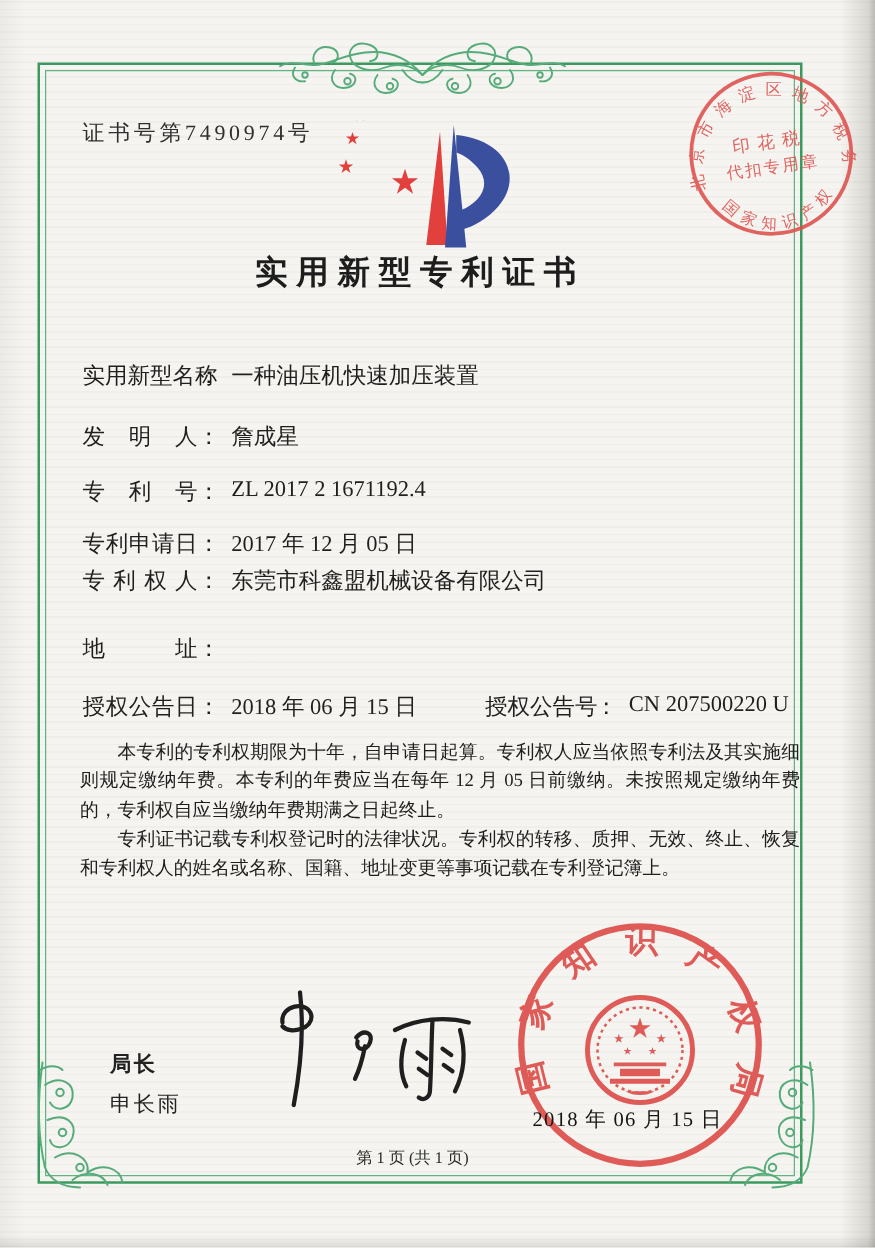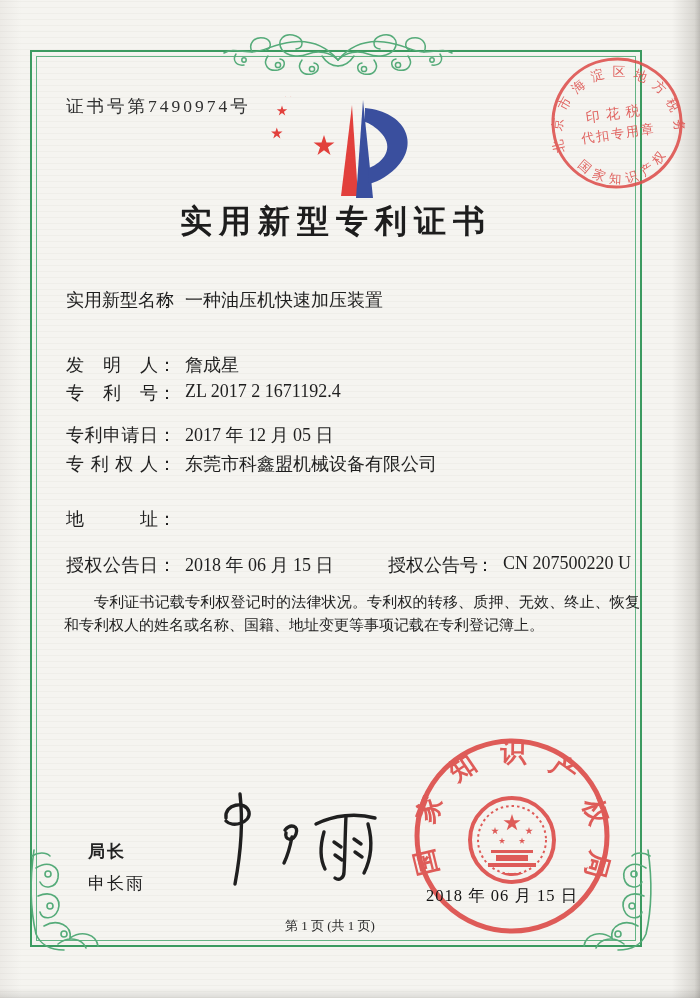--- a/index.html
+++ b/index.html
@@ -35,33 +35,33 @@
   .orn-br{ position:absolute; left:566px; top:848px; transform:scaleX(-1); }
   
   .cert-no{
     position:absolute; left:66px; top:94px;
     font-size:17.5px; letter-spacing:3px; color:#2f2f2f;
   }
   .logo{ position:absolute; left:268px; top:96px; }
   .tax-stamp{ position:absolute; left:545px; top:52px; transform:rotate(-8deg); }
   .title{
     position:absolute; left:30px; top:200px; width:612px;
-    text-align:center; font-size:32px; font-weight:bold;
+    text-align:center; font-size:26px; font-weight:bold;
     letter-spacing:7px; color:#1d1d1d;
   }
   
   .field{ position:absolute; left:66px; font-size:18px; color:#1f1f1f; white-space:nowrap; }
   .field .lbl{
     display:inline-block; width:92px;
     text-align:justify; text-align-last:justify; vertical-align:top;
   }
   .field .colon{ vertical-align:top; }
   .field .val{ margin-left:9px; vertical-align:top; }
   .field-name{ top:288px; }
-  .field-inventor{ top:353px; }
+  .field-inventor{ top:337px; }
   .field-patno{ top:381px; }
   .field-filing{ top:423px; }
   .field-patentee{ top:452px; }
   .field-address{ top:507px; white-space:normal; display:flex; }
   .field-address .val{ display:inline-block; width:440px; line-height:24px; white-space:normal; }
   .field-grantdate{ top:553px; }
   .field-grantno{ top:553px; left:388px; }
   .field-grantno .lbl{ width:88px; }
   
   .body-text{
@@ -196,20 +196,21 @@
     <span class="colon">：</span>
 </div>
 <div class="field field-grantdate">
   <span class="lbl">授权公告日</span><span class="colon">：</span><span class="val">2018 年 06 月 15 日</span>
 </div>
 <div class="field field-grantno">
   <span class="lbl">授权公告号</span><span class="colon">：</span><span class="val">CN 207500220 U</span>
 </div>
 
 <div class="body-text">
+  <p>本专利的专利权期限为十年，自申请日起算。专利权人应当依照专利法及其实施细则规定缴纳年费。本专利的年费应当在每年 12 月 05 日前缴纳。未按照规定缴纳年费的，专利权自应当缴纳年费期满之日起终止。</p>
   <p>专利证书记载专利权登记时的法律状况。专利权的转移、质押、无效、终止、恢复和专利权人的姓名或名称、国籍、地址变更等事项记载在专利登记簿上。</p>
 </div>
 
 <div class="director-label">局长</div>
 <div class="director-name">申长雨</div>
 
 <svg class="signature" width="196" height="104" viewBox="0 0 196 104">
   <g stroke="#1f1f1f" stroke-width="3.4" fill="none" stroke-linecap="round" stroke-linejoin="round">
     <path d="M38,32 C36,18 58,14 61,26 C63,37 44,42 38,35"></path>
     <path d="M52,8 C55,34 53,66 47,98"></path>

